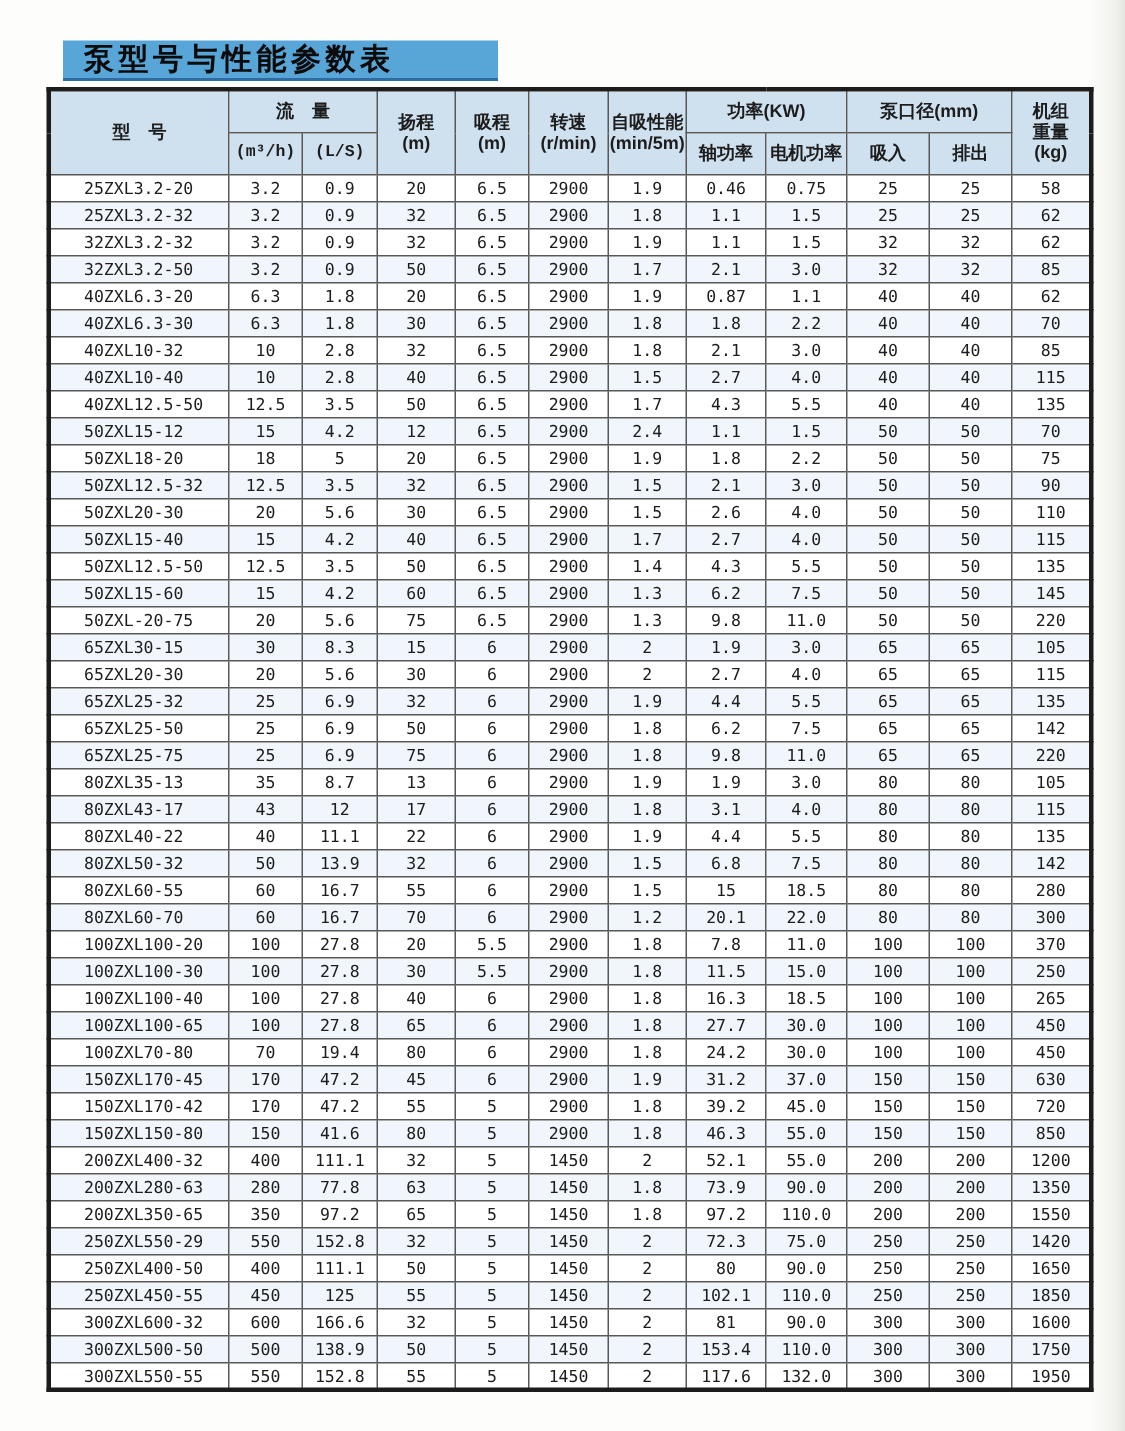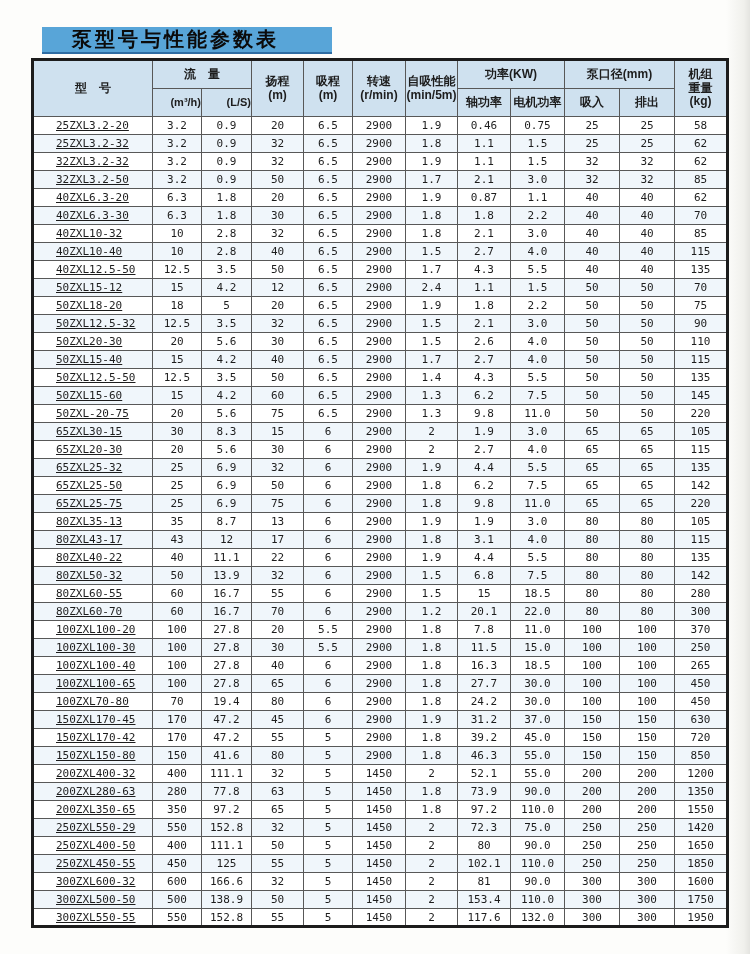--- a/index.html
+++ b/index.html
@@ -28,21 +28,21 @@
   .title-bar {
     position: absolute;
     left: 42px;
     top: 27px;
     width: 290px;
     height: 27px;
     background: var(--title_bg);
     border-bottom: 2px solid var(--title_shadow);
     display: flex;
     align-items: center;
-    padding-left: 30px;
+    padding-left: 14px;
   }
   .title-bar .title-text {
     font-size: 20px;
     font-weight: bold;
     letter-spacing: 3px;
     color: #0b0b0b;
   }
   table.spec {
     position: absolute;
     left: 31px;
@@ -61,33 +61,32 @@
   }
   table.spec thead th {
     background: var(--header_bg);
     font-size: 12px;
     font-weight: bold;
     line-height: 1.15;
     padding: 2px 0;
   }
   table.spec thead tr.h1 th { height: 29px; }
   table.spec thead tr.h2 th { height: 28px; }
-  table.spec thead th.unit { font-size: 11px; font-family: Liberation Sans, sans-serif; text-align: right; }
+  table.spec thead th.unit { font-size: 11px; font-family: Liberation Mono, monospace; }
   table.spec tbody tr { height: 18px; background: #ffffff; }
   table.spec tbody tr.alt { background: var(--row_alt_bg); }
   table.spec tbody td {
     font-family: "DejaVu Sans Mono", "Liberation Mono", monospace;
     font-size: 11px;
     padding: 0 1px;
   }
   table.spec tbody td.model {
     text-align: left;
     padding-left: 22px;
     letter-spacing: 0px;
-    text-decoration: underline;
   }
 </style>
 </head>
 <body>
 
 <div class="page">
 
   <div class="title-bar">
     <span class="title-text">泵型号与性能参数表</span>
   </div>

